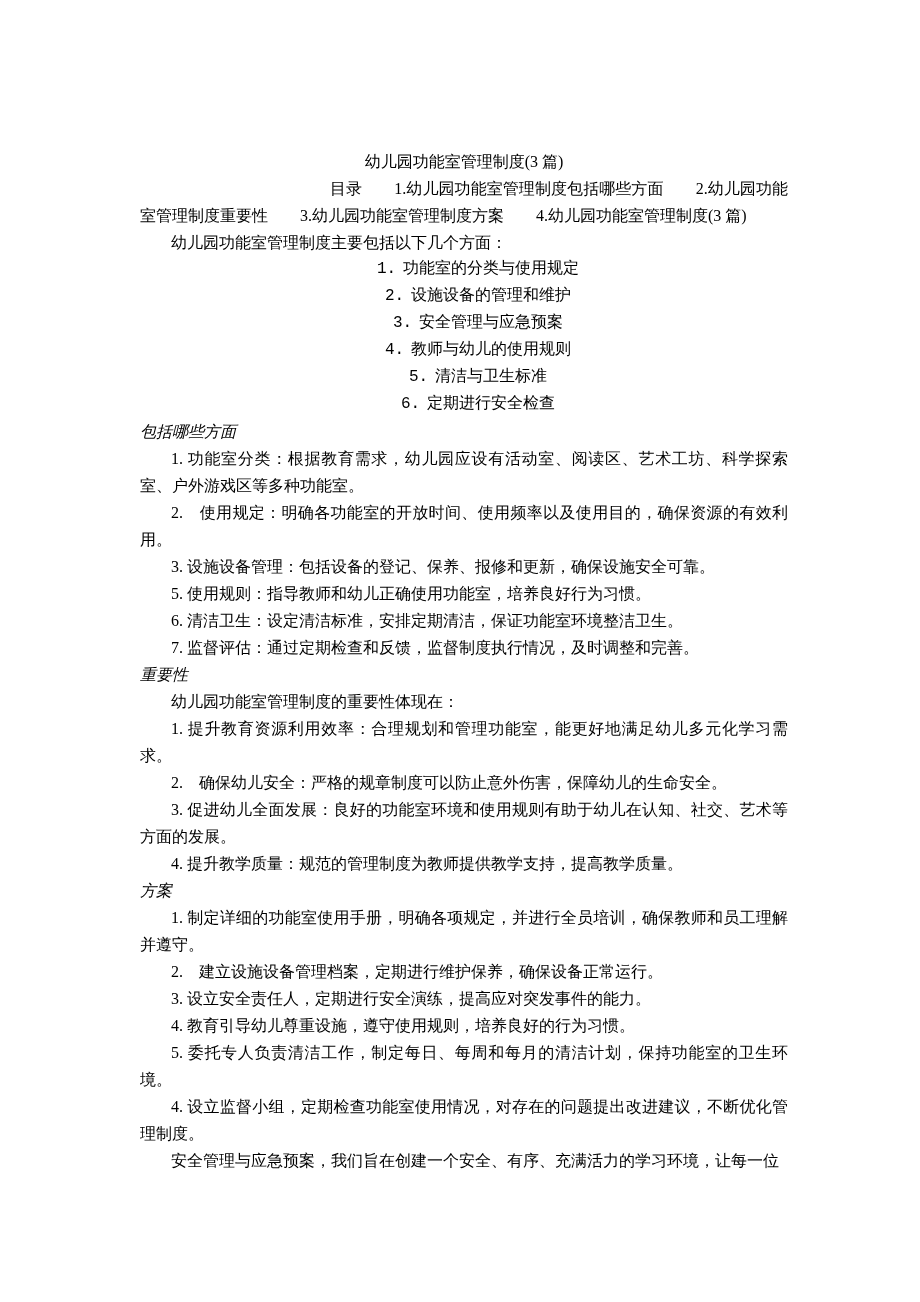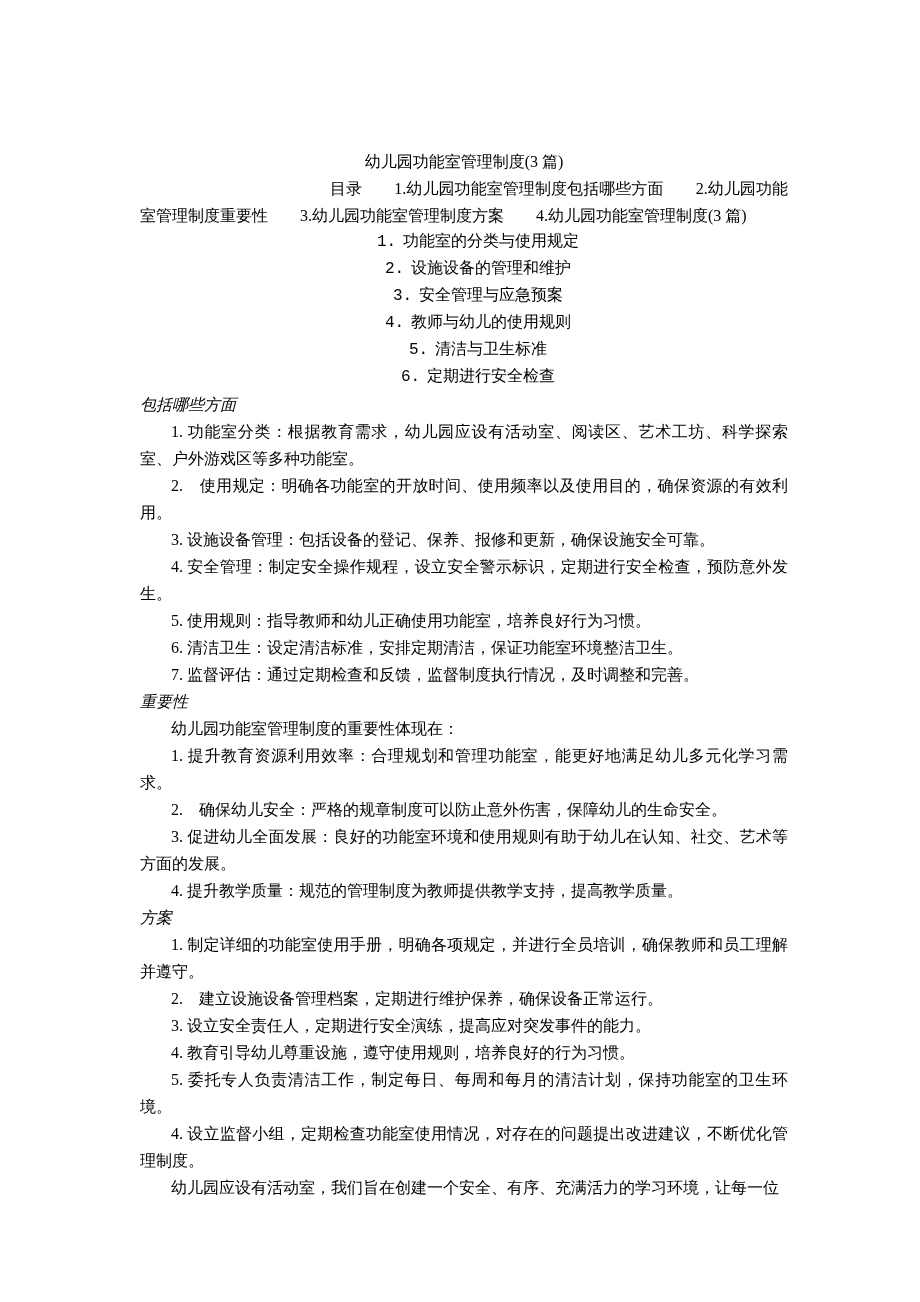--- a/index.html
+++ b/index.html
@@ -42,49 +42,49 @@
 </style>
 </head>
 <body>
 
 <div class="page">
 
   <p class="doc-title">幼儿园功能室管理制度(3 篇)</p>
 
   <p class="toc">目录　　1.幼儿园功能室管理制度包括哪些方面　　2.幼儿园功能室管理制度重要性　　3.幼儿园功能室管理制度方案　　4.幼儿园功能室管理制度(3 篇)</p>
 
+  <p class="para">幼儿园功能室管理制度主要包括以下几个方面：</p>
 
   <div class="overview-list">
     <div class="list-item"><span class="num">1.</span><span>功能室的分类与使用规定</span></div>
     <div class="list-item"><span class="num">2.</span><span>设施设备的管理和维护</span></div>
     <div class="list-item"><span class="num">3.</span><span>安全管理与应急预案</span></div>
     <div class="list-item"><span class="num">4.</span><span>教师与幼儿的使用规则</span></div>
     <div class="list-item"><span class="num">5.</span><span>清洁与卫生标准</span></div>
     <div class="list-item"><span class="num">6.</span><span>定期进行安全检查</span></div>
   </div>
 
   <p class="heading">包括哪些方面</p>
   <p class="para">1. 功能室分类：根据教育需求，幼儿园应设有活动室、阅读区、艺术工坊、科学探索室、户外游戏区等多种功能室。</p>
   <p class="para">2.　使用规定：明确各功能室的开放时间、使用频率以及使用目的，确保资源的有效利用。</p>
   <p class="para">3. 设施设备管理：包括设备的登记、保养、报修和更新，确保设施安全可靠。</p>
-  <p class="para">4. 安全管理：制定安全操作规程，设立安全警示标识，定期进行安全检查，预防意外发生。</p>
   <p class="para">5. 使用规则：指导教师和幼儿正确使用功能室，培养良好行为习惯。</p>
   <p class="para">6. 清洁卫生：设定清洁标准，安排定期清洁，保证功能室环境整洁卫生。</p>
   <p class="para">7. 监督评估：通过定期检查和反馈，监督制度执行情况，及时调整和完善。</p>
 
   <p class="heading">重要性</p>
   <p class="para">幼儿园功能室管理制度的重要性体现在：</p>
   <p class="para">1. 提升教育资源利用效率：合理规划和管理功能室，能更好地满足幼儿多元化学习需求。</p>
   <p class="para">2.　确保幼儿安全：严格的规章制度可以防止意外伤害，保障幼儿的生命安全。</p>
   <p class="para">3. 促进幼儿全面发展：良好的功能室环境和使用规则有助于幼儿在认知、社交、艺术等方面的发展。</p>
   <p class="para">4. 提升教学质量：规范的管理制度为教师提供教学支持，提高教学质量。</p>
 
   <p class="heading">方案</p>
   <p class="para">1. 制定详细的功能室使用手册，明确各项规定，并进行全员培训，确保教师和员工理解并遵守。</p>
   <p class="para">2.　建立设施设备管理档案，定期进行维护保养，确保设备正常运行。</p>
   <p class="para">3. 设立安全责任人，定期进行安全演练，提高应对突发事件的能力。</p>
   <p class="para">4. 教育引导幼儿尊重设施，遵守使用规则，培养良好的行为习惯。</p>
   <p class="para">5. 委托专人负责清洁工作，制定每日、每周和每月的清洁计划，保持功能室的卫生环境。</p>
   <p class="para">4. 设立监督小组，定期检查功能室使用情况，对存在的问题提出改进建议，不断优化管理制度。</p>
 
-  <p class="para">幼儿园应设有活动室，我们旨在创建一个安全、有序、充满活力的学习环境，让每一位</p>
+  <p class="para">安全管理与应急预案，我们旨在创建一个安全、有序、充满活力的学习环境，让每一位</p>
 
 </div>
 
 </body></html>

